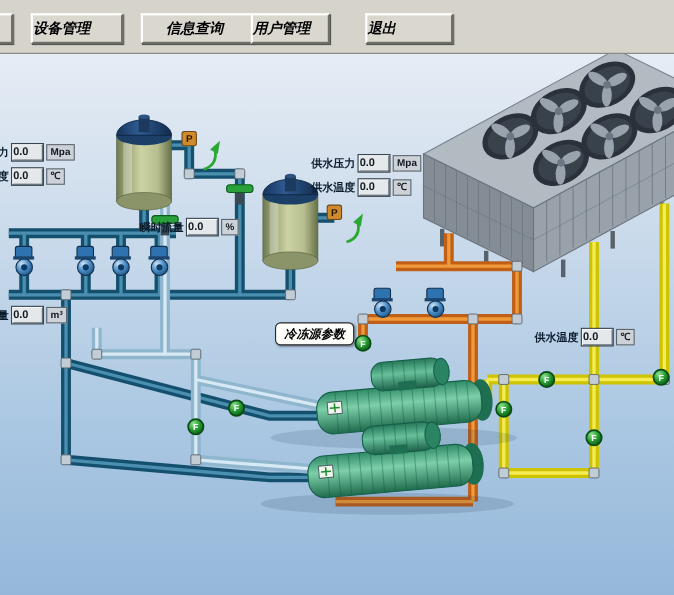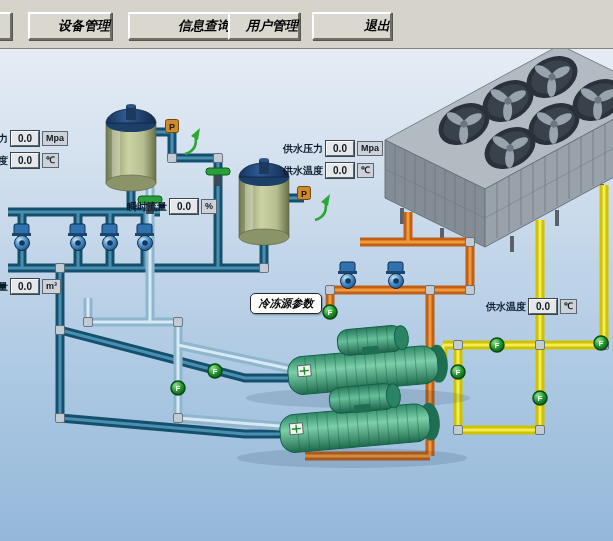--- a/index.html
+++ b/index.html
@@ -9,32 +9,32 @@
     font-family:"Liberation Sans",sans-serif;
   }
   .scene{position:absolute;left:0;top:0;z-index:1;}
   
   .toolbar{position:absolute;left:0;top:0;width:100%;height:48px;background:#d6d3cb;
     border-bottom:1px solid #84847e;z-index:6;}
   .tbtn{position:absolute;top:12px;height:28px;background:#dad7cf;
     border:2px solid;border-color:#ffffff #6e6e68 #6e6e68 #ffffff;
     box-shadow:1px 1px 0 #55554f;
     font-family:"Liberation Sans",sans-serif;font-size:13px;font-weight:bold;font-style:italic;
-    color:#000;text-align:right;line-height:22px;padding:0;cursor:pointer;}
+    color:#000;text-align:left;line-height:22px;padding:0;cursor:pointer;}
   
   .title{position:absolute;left:268px;top:56px;width:175px;text-align:center;z-index:4;
     font-family:"Liberation Serif",serif;font-size:24px;font-weight:bold;font-style:italic;
     color:#0a0a0a;text-decoration:underline;letter-spacing:2px;}
   
   .drow{position:absolute;display:flex;align-items:center;gap:3px;z-index:5;white-space:nowrap;}
   .dlabel{font-family:"Liberation Sans",sans-serif;font-size:10px;font-weight:bold;color:#0b1c2c;}
   .dval{min-width:26px;height:13px;background:#e4e8eb;
     border:1px solid;border-color:#f8fafc #5a6670 #5a6670 #f8fafc;outline:1px solid #3a454e;
     font-family:"Liberation Sans",sans-serif;font-size:10px;font-weight:bold;color:#101820;
-    text-align:center;line-height:13px;}
+    text-align:left;line-height:13px;}
   .dunit{height:13px;background:#ccd2d7;border:1px solid #5a6670;padding:0 3px;
     font-family:"Liberation Sans",sans-serif;font-size:9px;font-weight:bold;color:#101820;
     line-height:13px;}
   
   .param-btn{position:absolute;left:250px;top:293px;width:72px;height:21px;z-index:5;
     background:#fdfdfa;border:1px solid #27272a;border-radius:5px;
     box-shadow:1px 1px 2px rgba(0,0,0,.35);cursor:pointer;
     font-family:"Liberation Sans",sans-serif;font-size:11px;font-weight:bold;font-style:italic;color:#000;}
   
   .pT{font:bold 9px "Liberation Sans",sans-serif;fill:#2a1804;text-anchor:middle;}
@@ -255,23 +255,23 @@
     <g transform="translate(330 312)">
       <circle r="7" fill="url(#indG)" stroke="#0a4a14" stroke-width="1.5"></circle>
         <text y="3" class="indT">F</text>
     </g>
   </svg>
 
 
   <div class="toolbar">
     <button class="tbtn" style="left:-38px;width:50px;"></button>
     <button class="tbtn" style="left:28px;width:84px;">设备管理</button>
-    <button class="tbtn" style="left:128px;width:104px;">信息查询</button>
+    <button class="tbtn" style="left:128px;width:104px;padding-left:21px;">信息查询</button>
     <button class="tbtn" style="left:228px;width:72px;">用户管理</button>
-    <button class="tbtn" style="left:312px;width:80px;">退出</button>
+    <button class="tbtn" style="left:332px;width:80px;">退出</button>
   </div>
 
   <div class="drow" style="left:-32px;top:131px;">
     <span class="dlabel">供水压力</span>
     <span class="dval">0.0</span>
     <span class="dunit">Mpa</span>
   </div>
   <div class="drow" style="left:-32px;top:153px;">
     <span class="dlabel">供水温度</span>
     <span class="dval">0.0</span>

